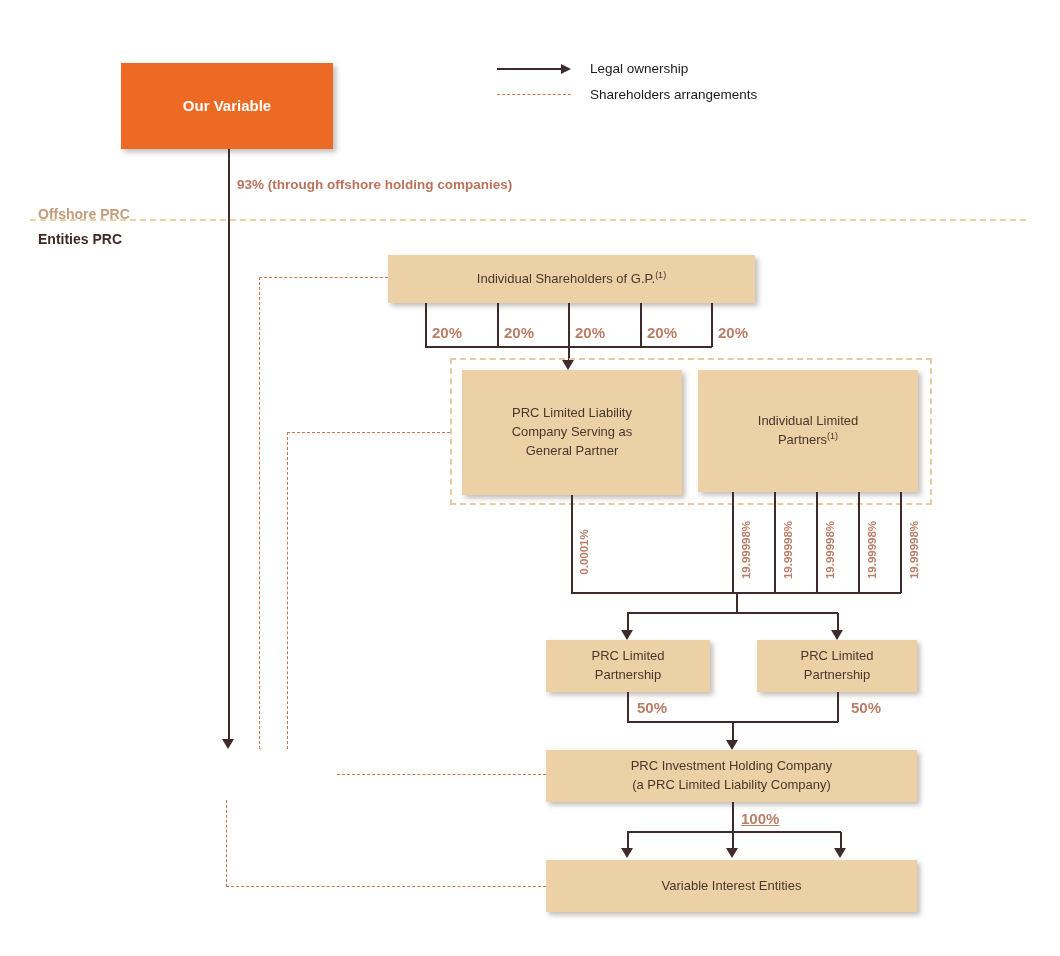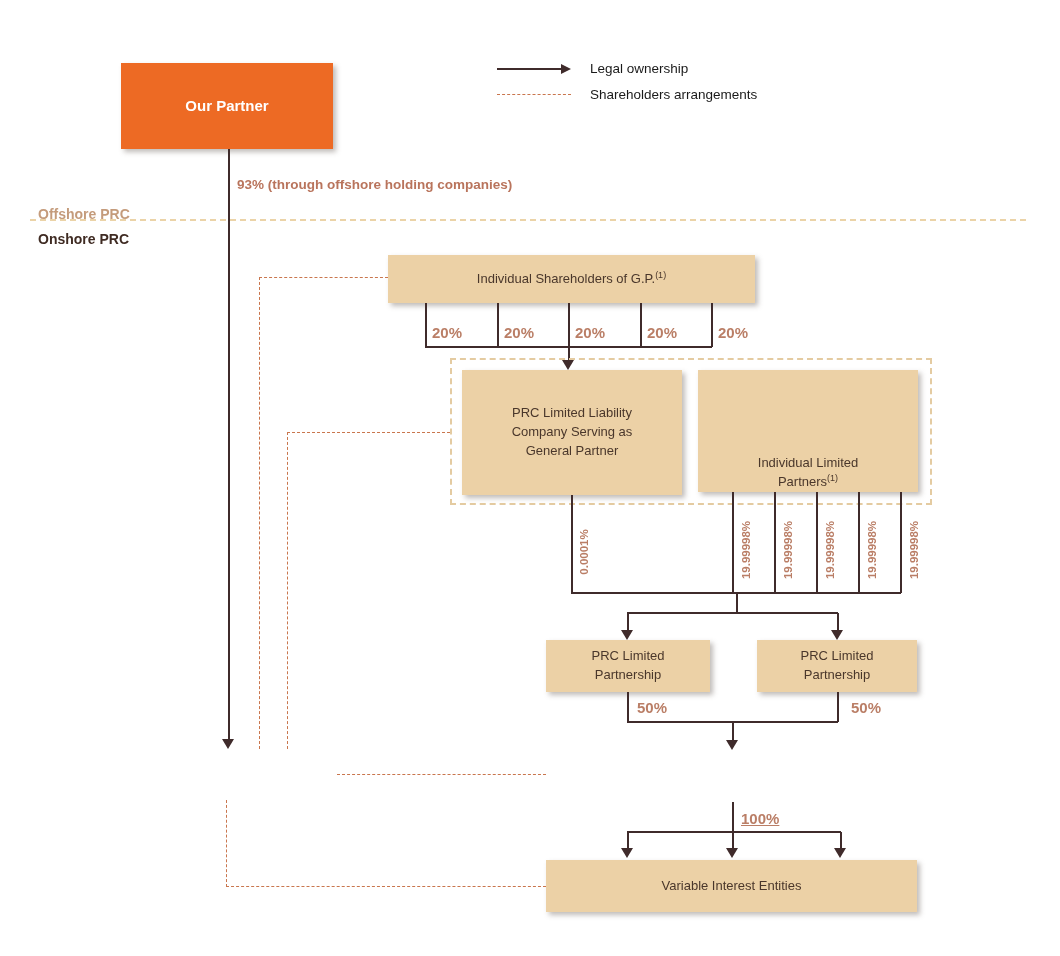--- a/index.html
+++ b/index.html
@@ -45,30 +45,30 @@
 
 <div class="canvas">
 
   <div class="hl" style="left:497px;top:68px;width:64px;"></div>
   <div class="arrow-right" style="left:561px;top:64px;"></div>
   <div class="legend-text" style="left:590px;top:61px;">Legal ownership</div>
   <div class="dh" style="left:497px;top:94px;width:74px;"></div>
   <div class="legend-text" style="left:590px;top:87px;">Shareholders arrangements</div>
 
   <div class="box orange" style="left:121px;top:63px;width:212px;height:86px;">
-    <span>Our Partner</span>
+    <span>Our Variable</span>
   </div>
 
   <div class="vl" style="left:228px;top:149px;height:591px;"></div>
   <div class="arrow-down" style="left:222px;top:739px;"></div>
   <div class="pct-offshore" style="left:237px;top:177px;">93% (through offshore holding companies)</div>
 
   <div class="region offshore" style="left:38px;top:198px;">Offshore PRC</div>
   <div class="divider" style="left:30px;top:219px;width:996px;"></div>
-  <div class="region onshore" style="left:38px;top:231px;">Onshore PRC</div>
+  <div class="region onshore" style="left:38px;top:231px;">Entities PRC</div>
 
   <div class="box" style="left:388px;top:255px;width:367px;height:48px;">
     <span><span>Individual Shareholders of G.P.</span><sup>(1)</sup></span>
   </div>
 
   <div class="vl" style="left:425px;top:303px;height:44px;"></div>
   <div class="vl" style="left:497px;top:303px;height:44px;"></div>
   <div class="vl" style="left:568px;top:303px;height:44px;"></div>
   <div class="vl" style="left:640px;top:303px;height:44px;"></div>
   <div class="vl" style="left:711px;top:303px;height:44px;"></div>
@@ -78,21 +78,21 @@
   <div class="pct" style="left:432px;top:324px;">20%</div>
   <div class="pct" style="left:504px;top:324px;">20%</div>
   <div class="pct" style="left:575px;top:324px;">20%</div>
   <div class="pct" style="left:647px;top:324px;">20%</div>
   <div class="pct" style="left:718px;top:324px;">20%</div>
 
   <div class="container-dashed" style="left:450px;top:358px;width:482px;height:147px;"></div>
   <div class="box" style="left:462px;top:370px;width:220px;height:125px;">
     <span style="max-width:150px;display:inline-block;">PRC Limited Liability Company Serving as General Partner</span>
   </div>
-  <div class="box" style="left:698px;top:370px;width:220px;height:122px;align-items:flex-end;">
+  <div class="box" style="left:698px;top:370px;width:220px;height:122px;">
     <span style="max-width:125px;display:inline-block;"><span>Individual Limited Partners</span><sup>(1)</sup></span>
   </div>
 
   <div class="vl" style="left:571px;top:495px;height:98px;"></div>
   <div class="vl" style="left:732px;top:492px;height:101px;"></div>
   <div class="vl" style="left:774px;top:492px;height:101px;"></div>
   <div class="vl" style="left:816px;top:492px;height:101px;"></div>
   <div class="vl" style="left:858px;top:492px;height:101px;"></div>
   <div class="vl" style="left:900px;top:492px;height:101px;"></div>
   <div class="rot" style="left:584px;top:552px;">0.0001%</div>
@@ -118,20 +118,24 @@
   </div>
 
   <div class="vl" style="left:627px;top:692px;height:30px;"></div>
   <div class="vl" style="left:837px;top:692px;height:30px;"></div>
   <div class="pct" style="left:637px;top:699px;">50%</div>
   <div class="pct" style="left:851px;top:699px;">50%</div>
   <div class="hl" style="left:627px;top:721px;width:211px;"></div>
   <div class="vl" style="left:732px;top:722px;height:18px;"></div>
   <div class="arrow-down" style="left:726px;top:740px;"></div>
 
+  <div class="box pre" style="left:546px;top:750px;width:371px;height:52px;">
+    <span class="pre">PRC Investment Holding Company
+(a PRC Limited Liability Company)</span>
+  </div>
 
   <div class="vl" style="left:732px;top:802px;height:30px;"></div>
   <div class="pct" style="left:741px;top:810px;text-decoration:underline;">100%</div>
   <div class="hl" style="left:627px;top:831px;width:214px;"></div>
   <div class="vl" style="left:627px;top:832px;height:16px;"></div>
   <div class="vl" style="left:732px;top:832px;height:16px;"></div>
   <div class="vl" style="left:840px;top:832px;height:16px;"></div>
   <div class="arrow-down" style="left:621px;top:848px;"></div>
   <div class="arrow-down" style="left:726px;top:848px;"></div>
   <div class="arrow-down" style="left:834px;top:848px;"></div>

